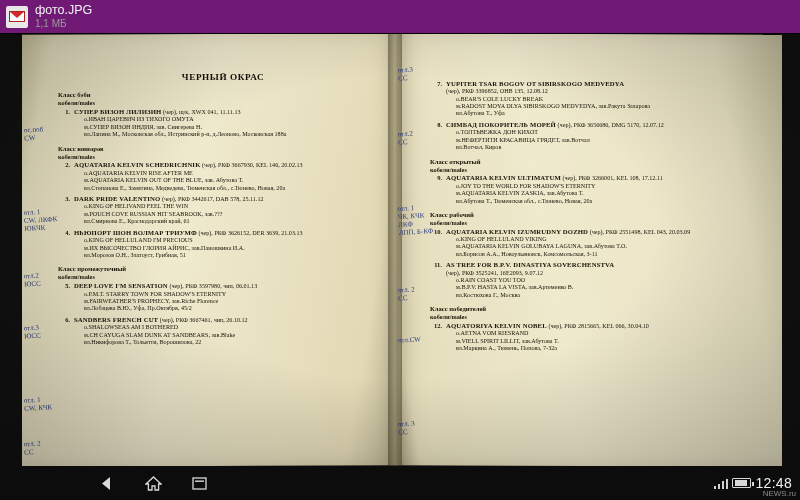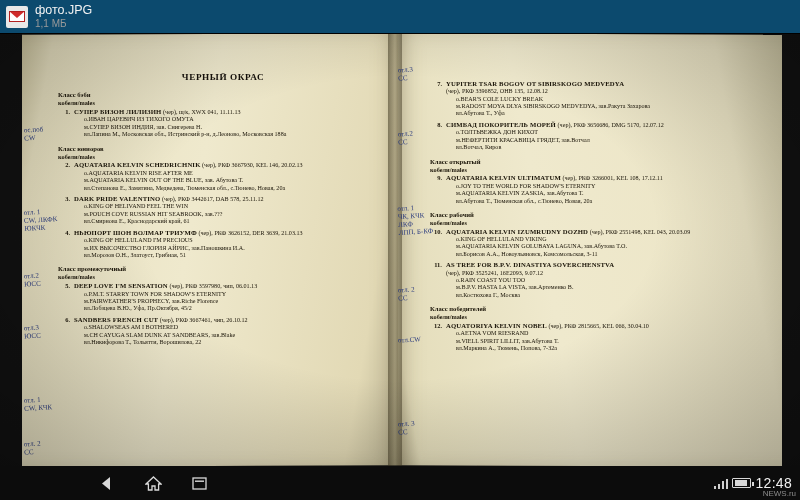--- a/index.html
+++ b/index.html
@@ -12,21 +12,21 @@
   #screen {
     position: relative;
     width: 800px; height: 500px;
     background: #000;
     overflow: hidden;
   }
 
   
   #topbar {
     position: absolute; top: 0; left: 0; width: 800px; height: 34px;
-    background: #0c4a6e;
+    background: #701a75;
     border-bottom: 1px solid #000;
     display: flex; align-items: center;
   }
   #app-icon {
     width: 22px; height: 22px; margin-left: 6px; margin-right: 7px;
     background: #e8e8e8; border-radius: 2px;
     display: flex; align-items: center; justify-content: center;
     position: relative; flex: none;
   }
   #app-icon .env {

